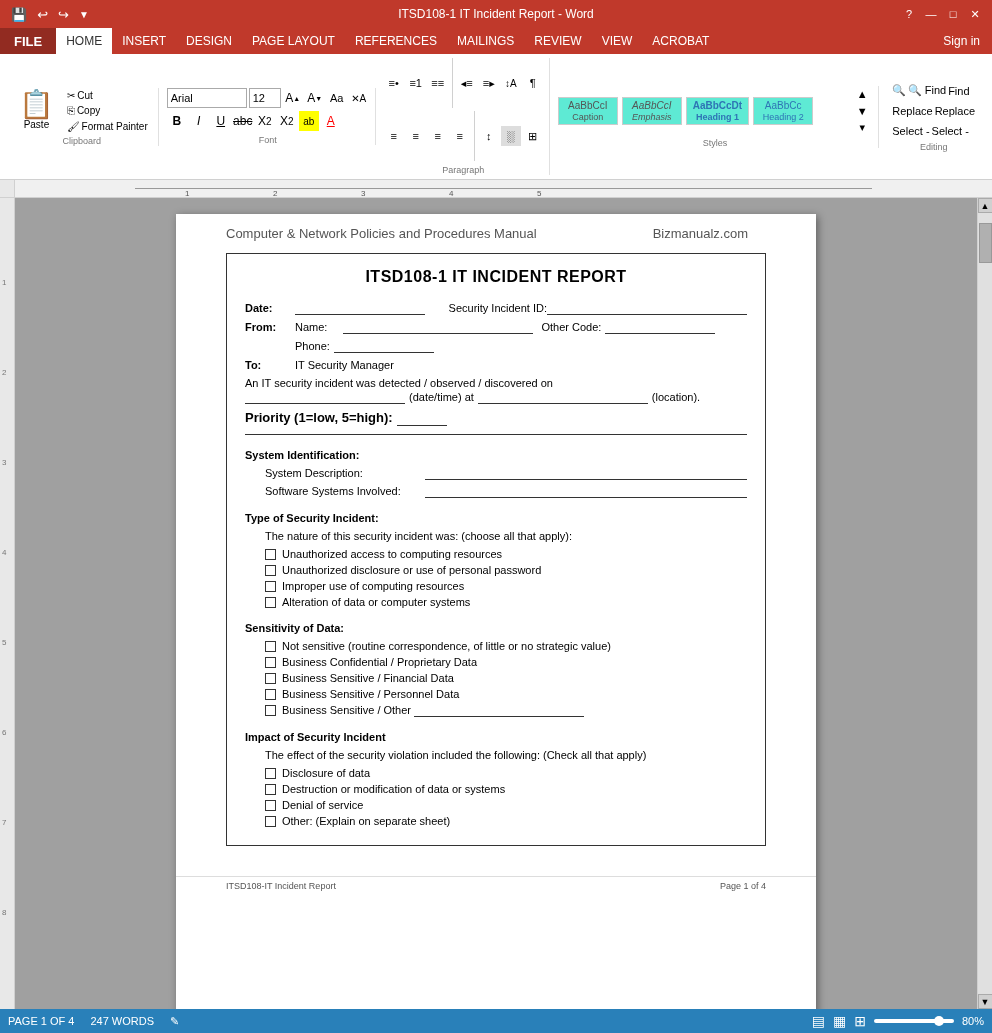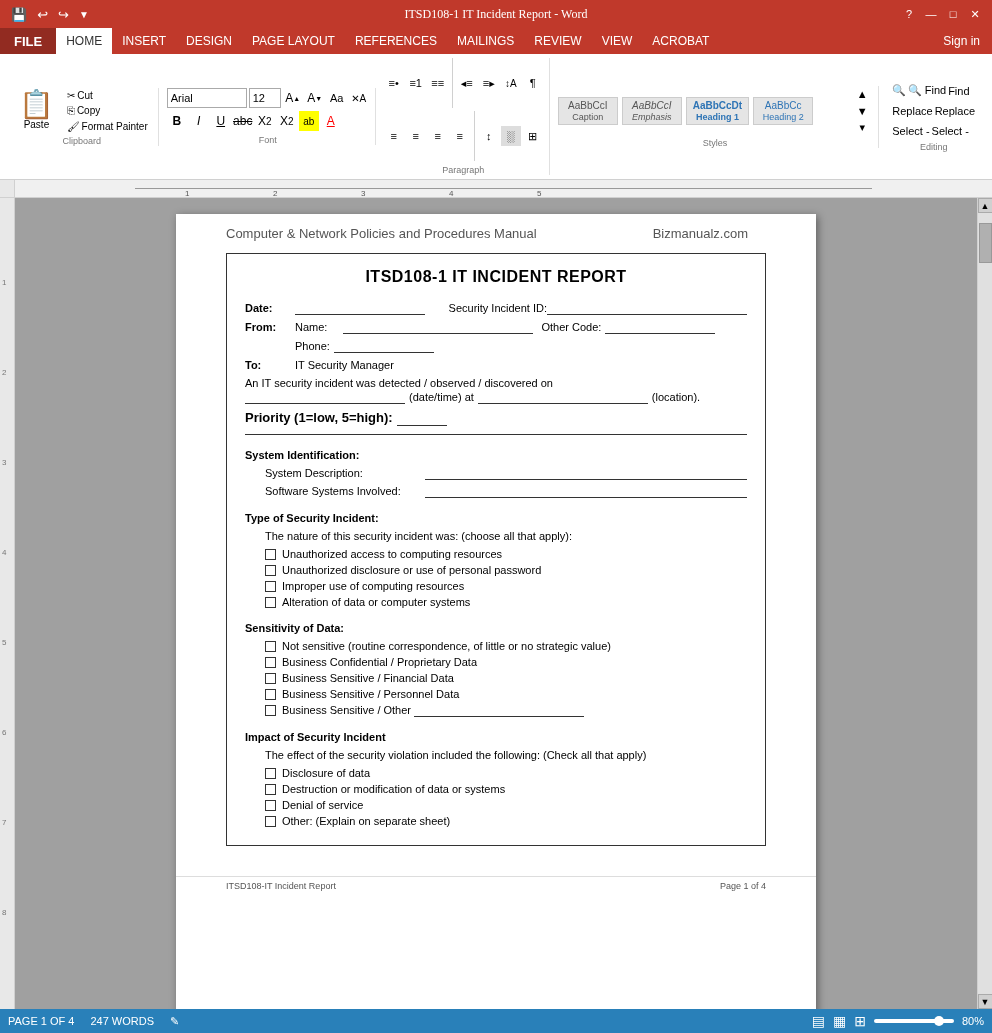--- a/index.html
+++ b/index.html
@@ -8,21 +8,21 @@
     
     #title-bar {
       background: #c0392b;
       color: white;
       display: flex;
       align-items: center;
       justify-content: space-between;
       height: 28px;
       padding: 0 8px;
     }
-    #title-bar .title-text { font-size: 12px; flex: 1; text-align: center; font-family: Liberation Serif, serif; }
+    #title-bar .title-text { font-size: 12px; flex: 1; text-align: center; }
     #title-bar .win-controls { display: flex; gap: 4px; }
     #title-bar .win-btn { width: 18px; height: 18px; display: flex; align-items: center; justify-content: center; font-size: 11px; cursor: pointer; background: transparent; border: none; color: white; }
     .quick-access { display: flex; align-items: center; gap: 4px; }
     .quick-access button { background: transparent; border: none; color: white; font-size: 13px; cursor: pointer; padding: 2px 3px; }
 
     
     #menu-bar {
       background: #c0392b;
       display: flex;
       align-items: center;
@@ -79,21 +79,21 @@
     .font-name-box { width: 80px; height: 20px; border: 1px solid #aaa; font-size: 11px; padding: 0 3px; }
     .font-size-box { width: 32px; height: 20px; border: 1px solid #aaa; font-size: 11px; padding: 0 3px; }
     .font-row { display: flex; align-items: center; gap: 2px; margin-bottom: 2px; }
     .font-btn { width: 20px; height: 20px; border: 1px solid transparent; background: transparent; cursor: pointer; display: flex; align-items: center; justify-content: center; font-size: 12px; }
     .font-btn.bold { font-weight: bold; }
     .font-btn.italic { font-style: italic; }
     .font-btn.underline { text-decoration: underline; }
 
     
     .para-btn { width: 20px; height: 20px; border: 1px solid transparent; background: transparent; cursor: pointer; display: flex; align-items: center; justify-content: center; font-size: 11px; }
-    .style-btn { border: 1px solid #ccc; padding: 2px 6px; font-size: 11px; cursor: pointer; min-width: 60px; text-align: center; background: #e5e5e5; }
+    .style-btn { border: 1px solid #ccc; padding: 2px 6px; font-size: 11px; cursor: pointer; min-width: 60px; text-align: center; background: #5eead4; }
 
     
     .editing-btn { font-size: 11px; cursor: pointer; padding: 2px 4px; display: flex; align-items: center; gap: 2px; border: 1px solid transparent; }
 
     
     #ruler-area {
       display: flex;
       height: 18px;
       background: #f5f5f5;
       border-bottom: 1px solid #d0d0d0;

